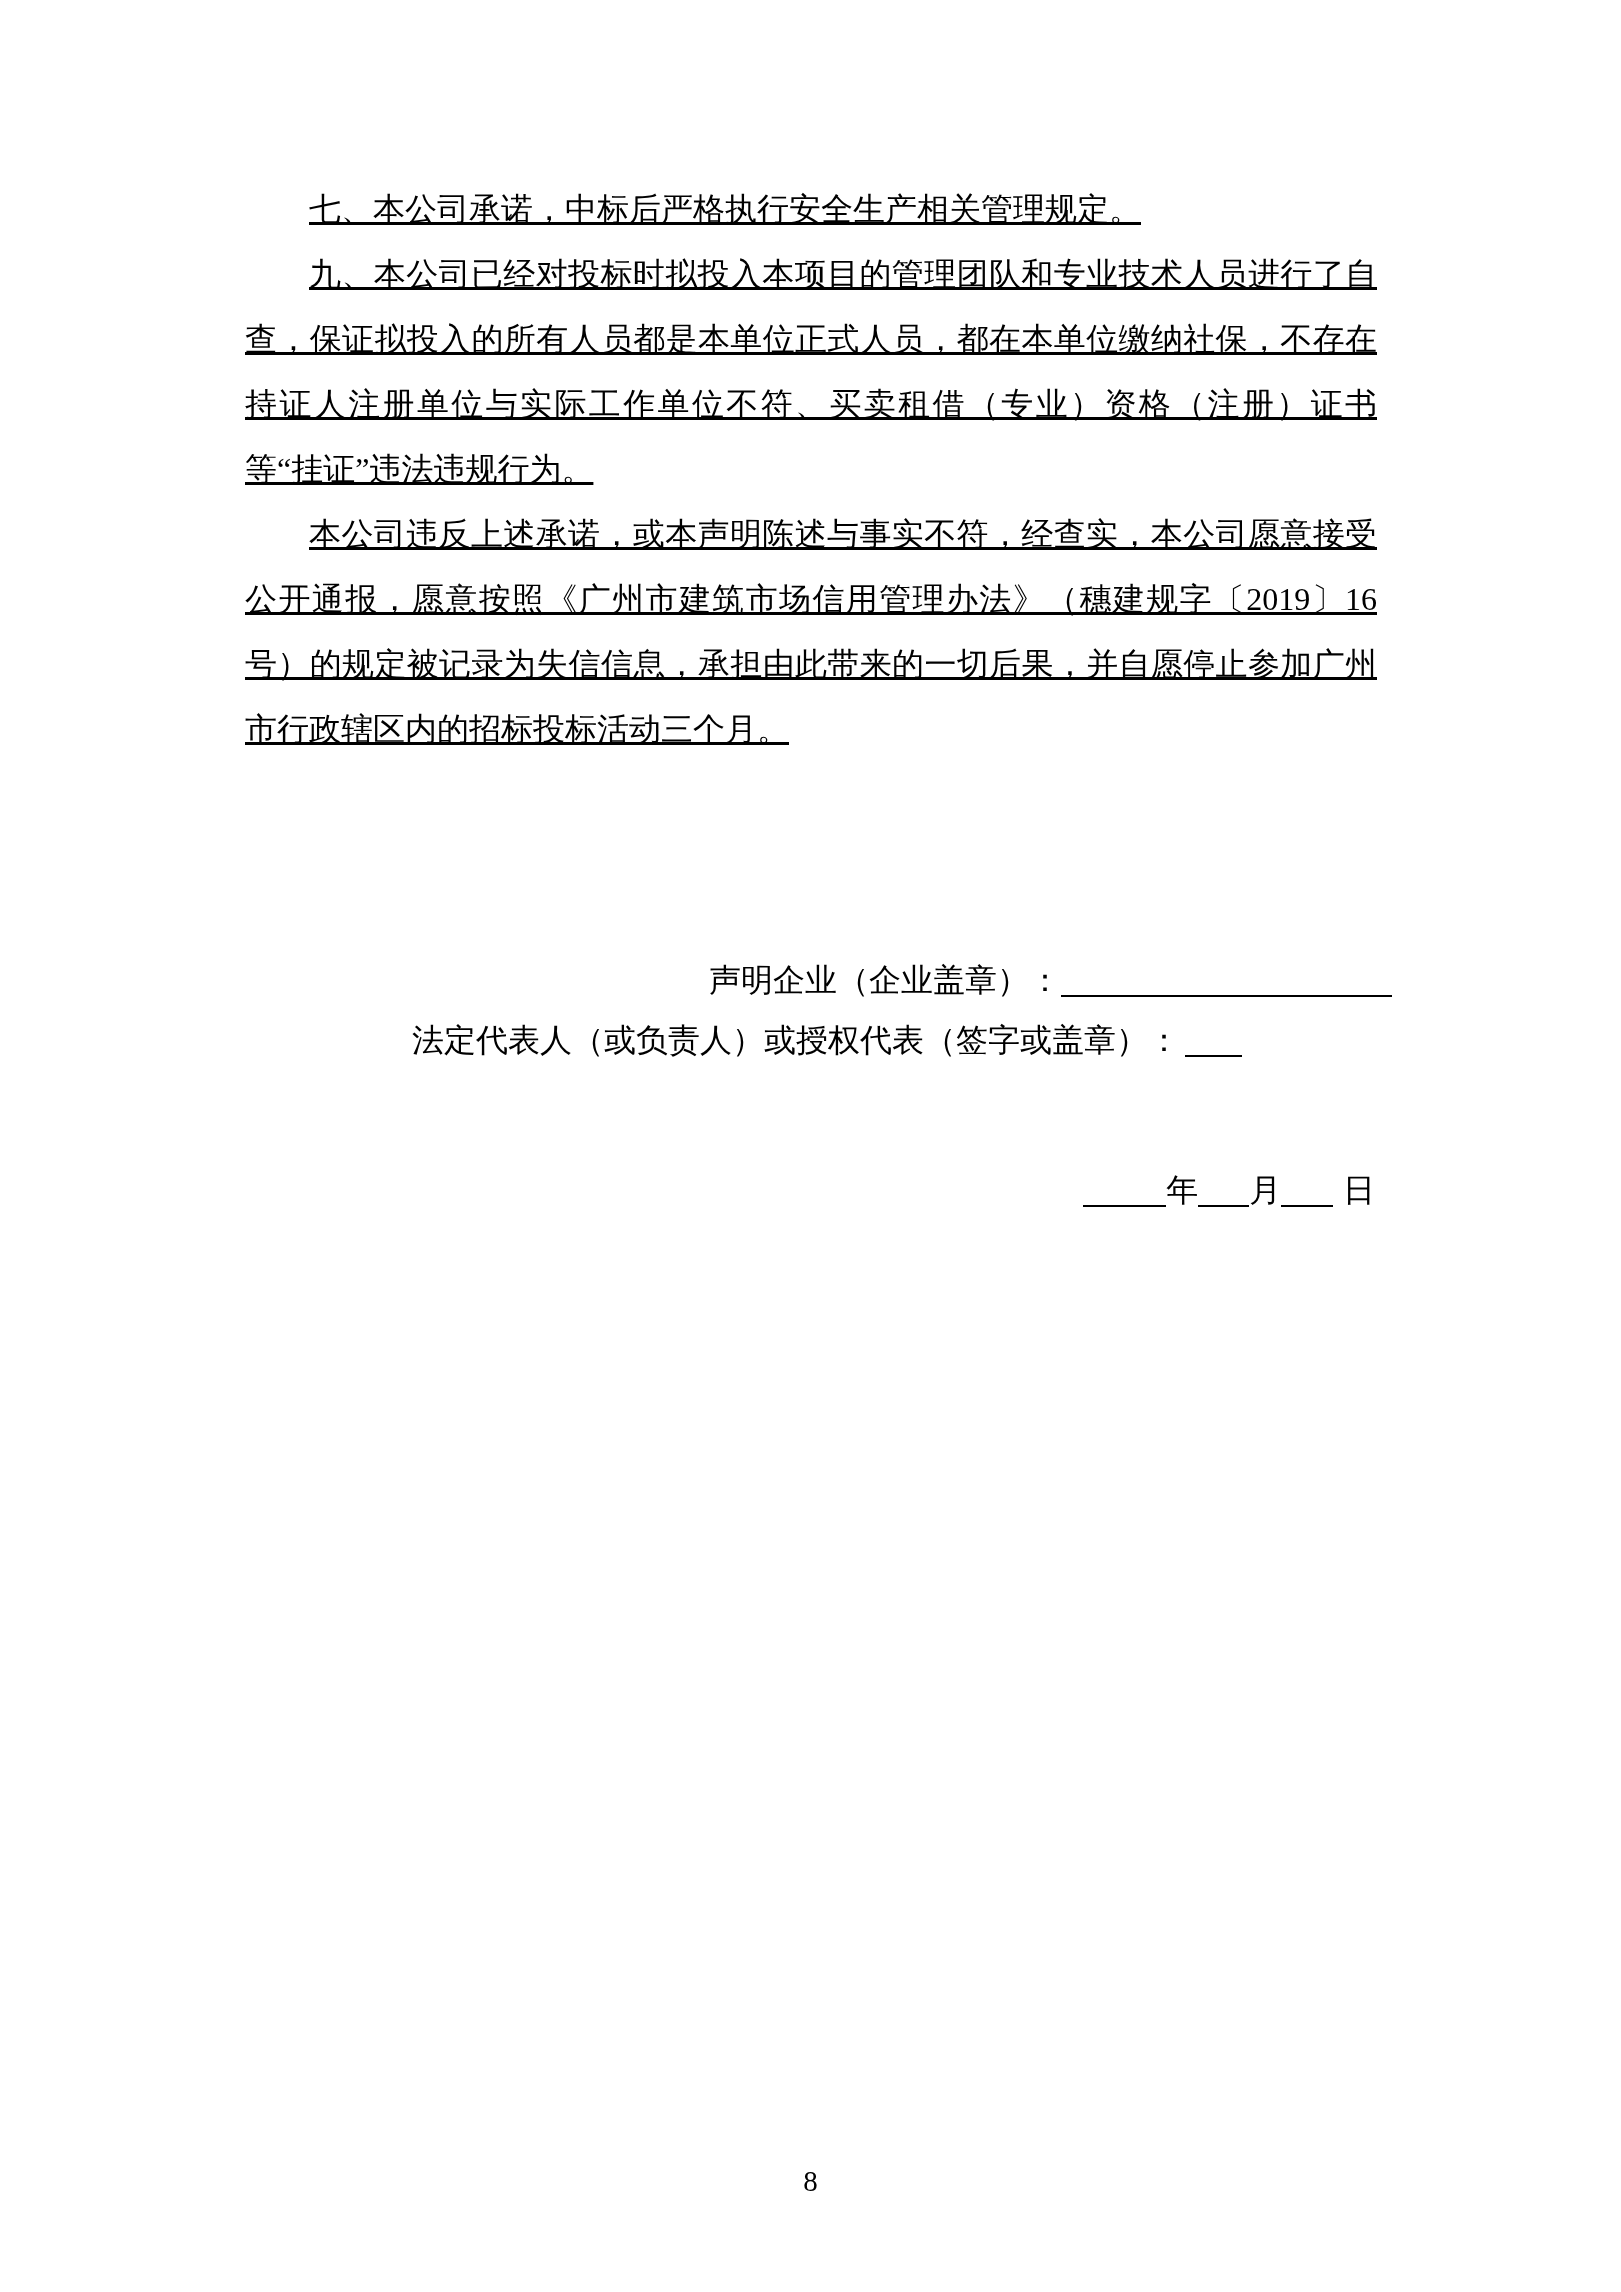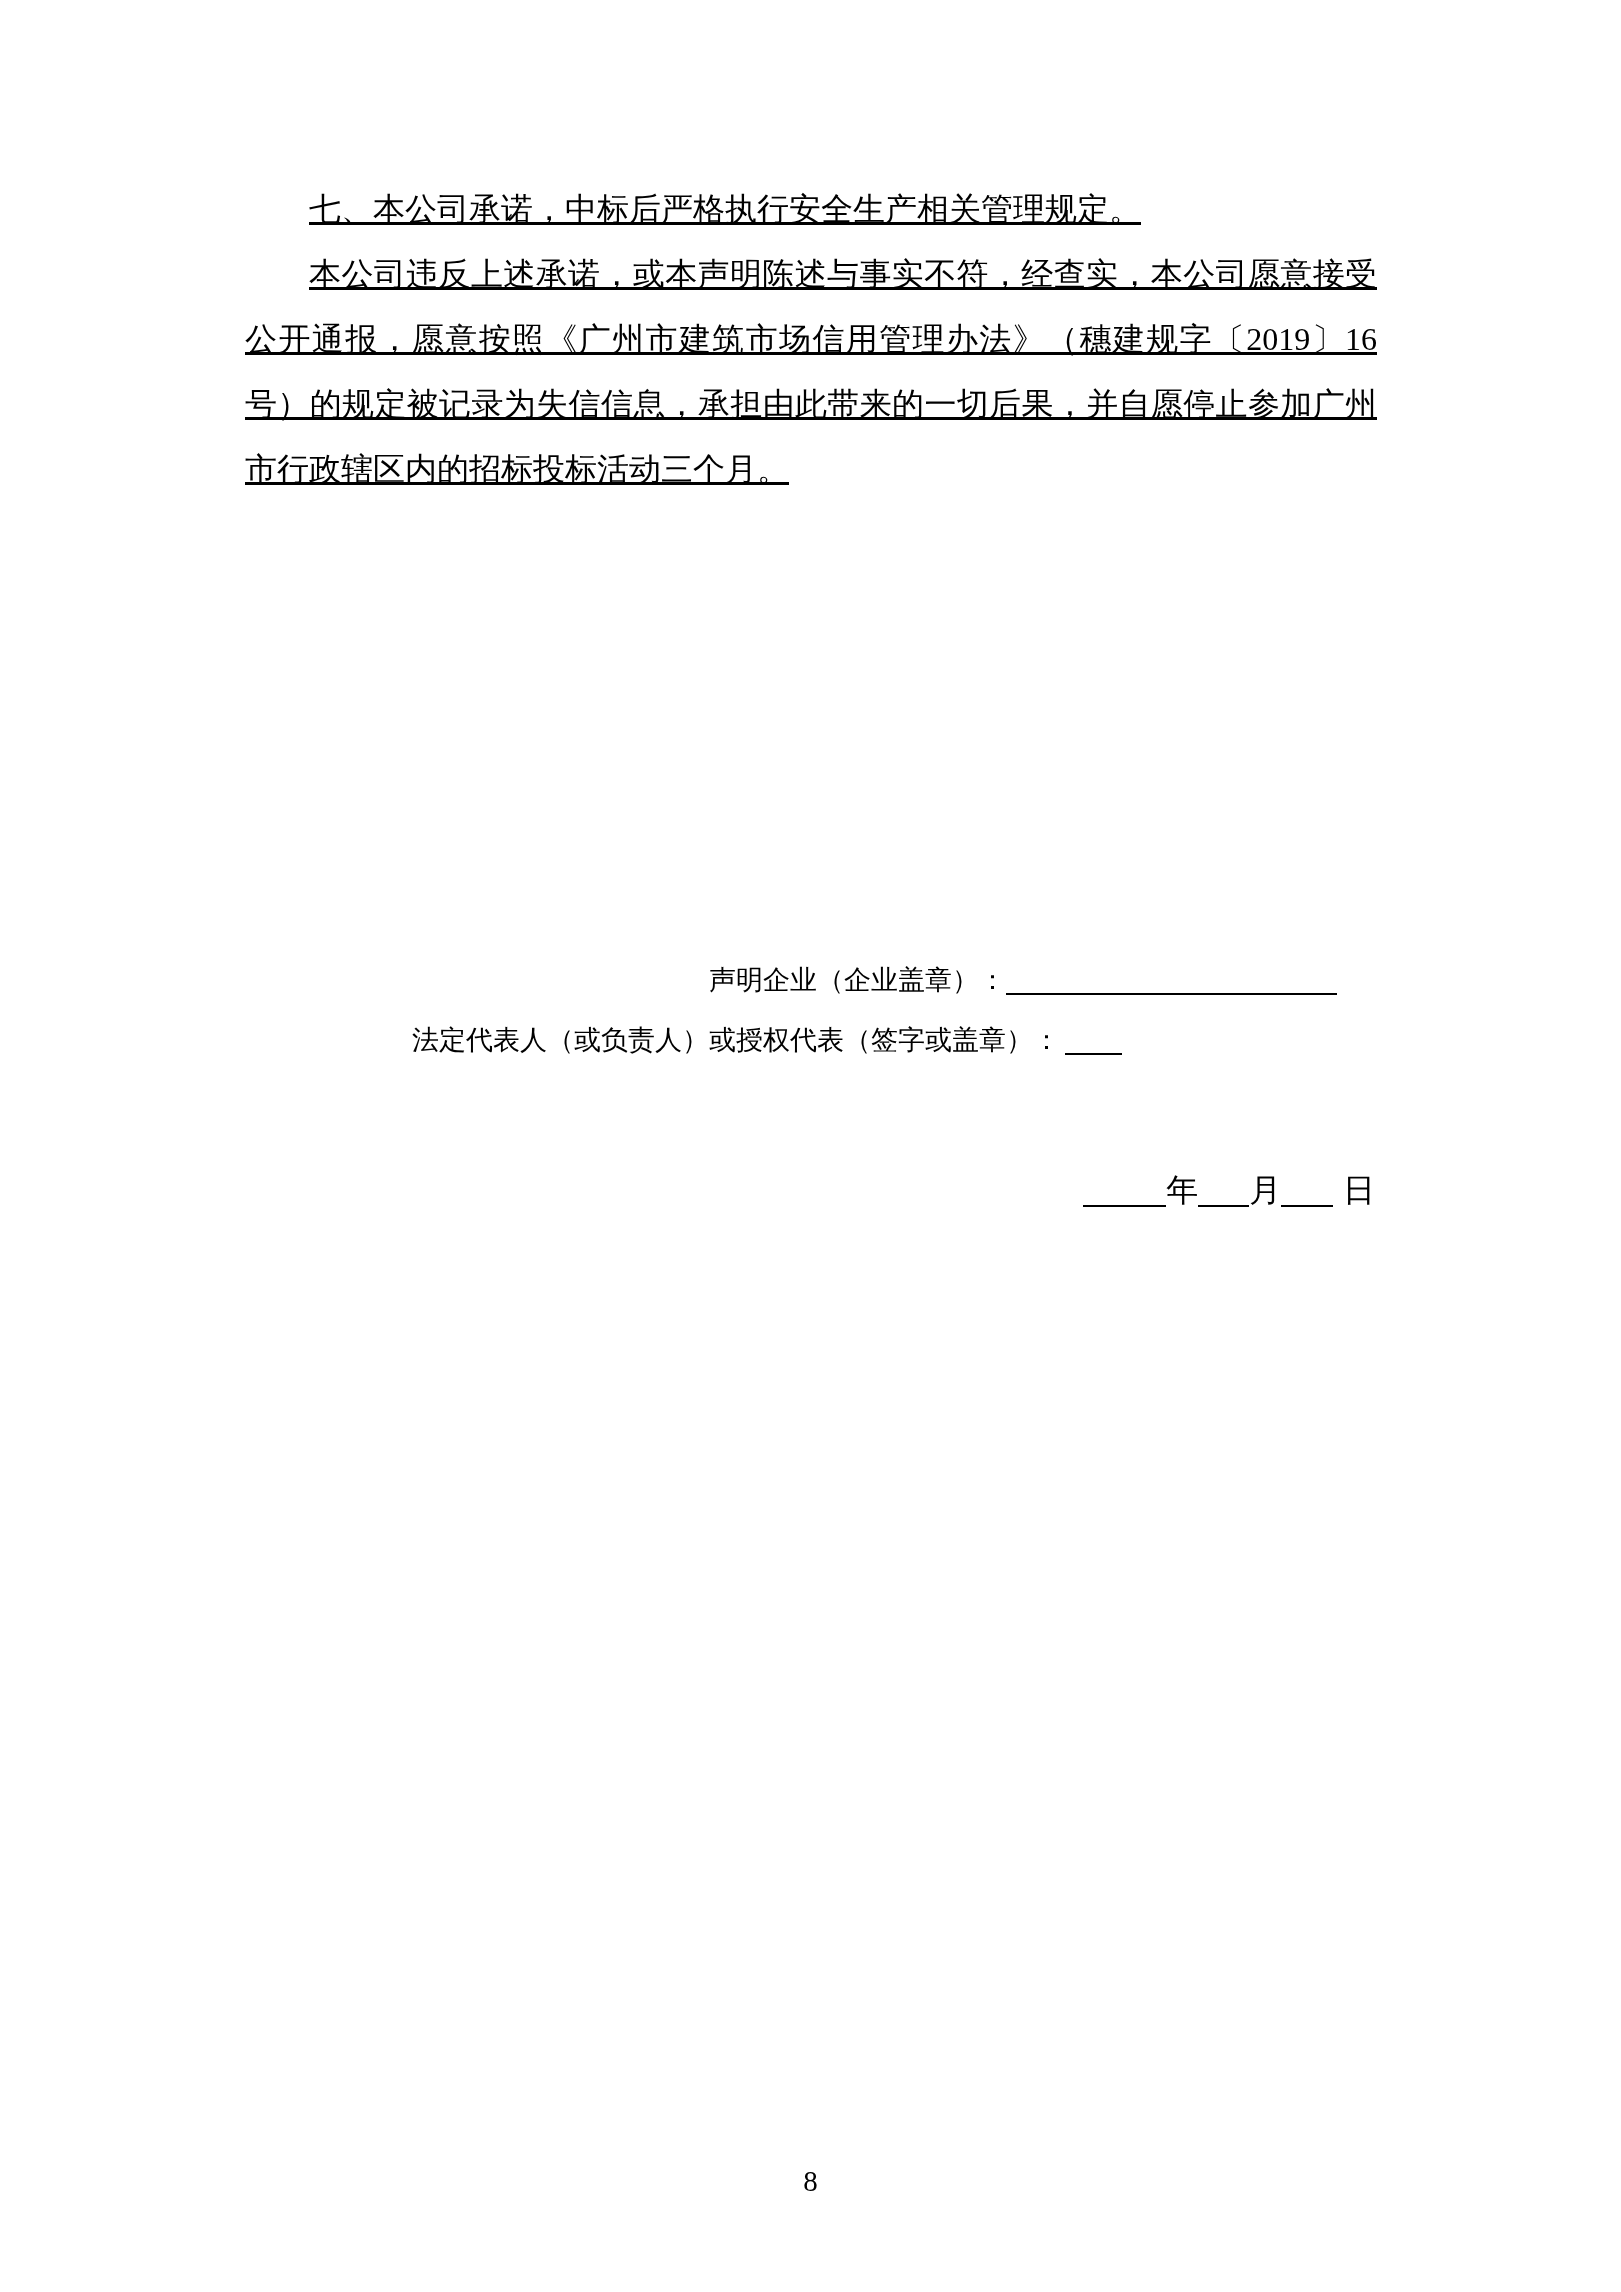--- a/index.html
+++ b/index.html
@@ -22,21 +22,21 @@
     text-align: justify;
     letter-spacing: 0;
   }
   .body-text p {
     margin: 0;
     text-indent: 2em;
     text-decoration: underline;
   }
   .sig-line {
     position: absolute;
-    font-size: 27px;
+    font-size: 32px;
     line-height: 35px;
     white-space: nowrap;
   }
   .sig-company { left: 709px; top: 963px; }
   .sig-rep     { left: 412px; top: 1023px; }
   .blank {
     display: inline-block;
     height: 0;
     border-bottom: 2px solid #000000;
     vertical-align: -5.9px;
@@ -66,20 +66,21 @@
     line-height: 35px;
   }
 </style>
 </head>
 <body>
 
 <div class="page">
 
   <div class="body-text">
     <p>七、本公司承诺，中标后严格执行安全生产相关管理规定。</p>
+    <p>九、本公司已经对投标时拟投入本项目的管理团队和专业技术人员进行了自查，保证拟投入的所有人员都是本单位正式人员，都在本单位缴纳社保，不存在持证人注册单位与实际工作单位不符、买卖租借（专业）资格（注册）证书等“挂证”违法违规行为。</p>
     <p>本公司违反上述承诺，或本声明陈述与事实不符，经查实，本公司愿意接受公开通报，愿意按照《广州市建筑市场信用管理办法》（穗建规字〔2019〕16号）的规定被记录为失信信息，承担由此带来的一切后果，并自愿停止参加广州市行政辖区内的招标投标活动三个月。</p>
   </div>
 
   <div class="sig-line sig-company">
     <span>声明企业（企业盖章）：</span><span class="blank bl-company"></span>
   </div>
 
   <div class="sig-line sig-rep">
     <span>法定代表人（或负责人）或授权代表（签字或盖章）：</span><span class="blank bl-rep"></span>
   </div>

